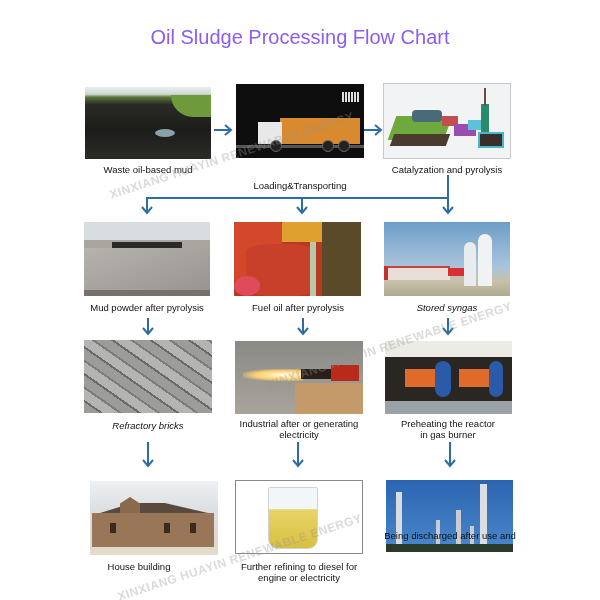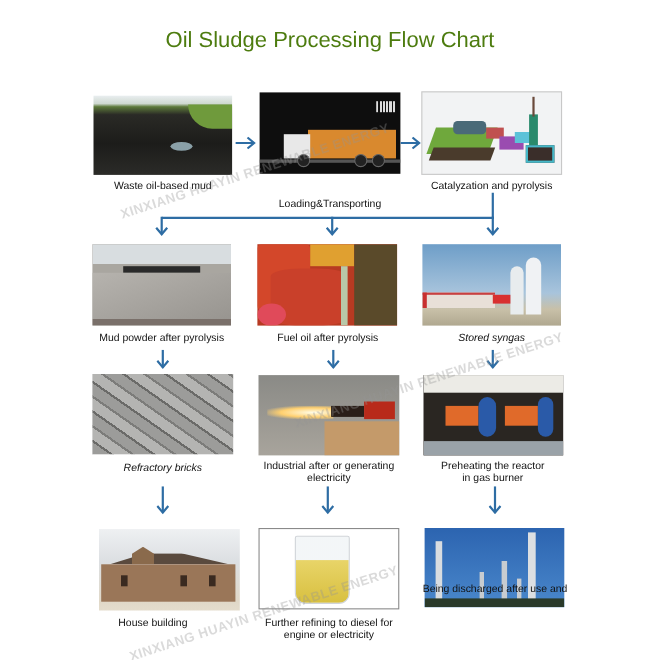--- a/index.html
+++ b/index.html
@@ -1,17 +1,17 @@
 <!DOCTYPE html>
 <html><head>
 <meta charset="utf-8">
 <style>
   html, body { margin: 0; padding: 0; background: #ffffff; }
   body { width: 600px; height: 600px; position: relative; overflow: hidden; font-family: "Liberation Sans", sans-serif; }
-  .title { position: absolute; left: 0; top: 26px; width: 600px; text-align: center; font-size: 20px; color: #4d7c0f; }
+  .title { position: absolute; left: 0; top: 26px; width: 600px; text-align: center; font-size: 20px; color: #8b5cf6; }
   .img { position: absolute; overflow: hidden; }
   .label { position: absolute; text-align: center; font-size: 9.5px; color: #111; line-height: 11px; }
   .arrow { position: absolute; }
   .wm { position: absolute; color: rgba(150,150,150,0.35); font-weight: bold; font-size: 12px; letter-spacing: 0.5px; white-space: nowrap; transform-origin: left center; }
 </style>
 </head>
 <body>
 
 <div class="title">Oil Sludge Processing Flow Chart</div>
 

